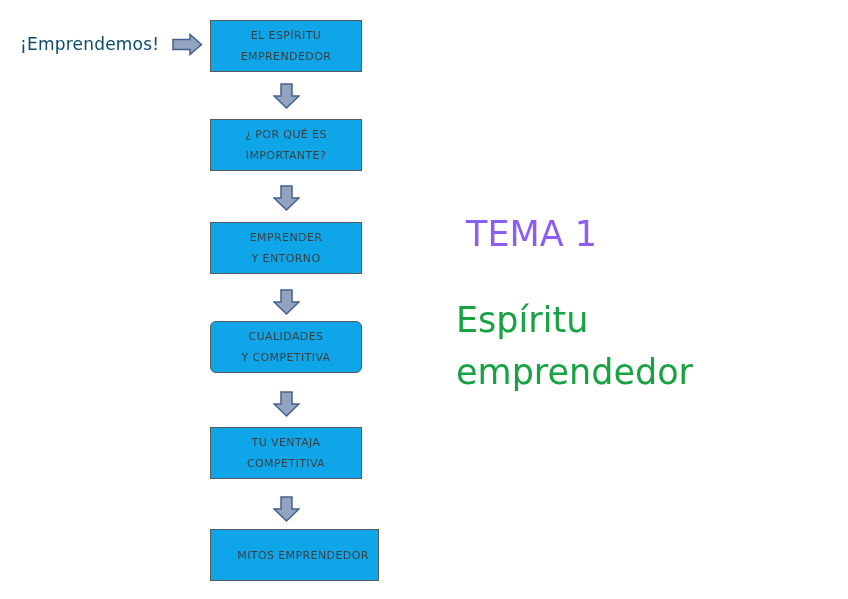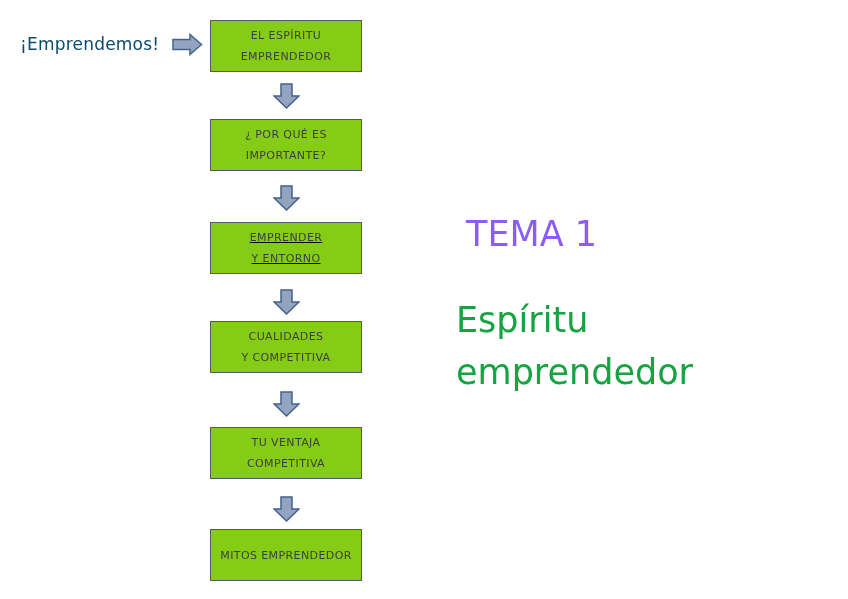--- a/index.html
+++ b/index.html
@@ -13,21 +13,21 @@
     width: 848px;
     height: 599px;
     background: #ffffff;
     overflow: hidden;
   }
   .flow-box {
     position: absolute;
     left: 210px;
     width: 150px;
     height: 50px;
-    background: #84cc16;
+    background: #0ea5e9;
     border: 1.5px solid #595959;
     display: flex;
     flex-direction: column;
     align-items: center;
     justify-content: center;
     text-align: center;
   }
   .box-line {
     font-size: 11px;
     line-height: 21px;
@@ -46,24 +46,24 @@
     stroke-linejoin: miter;
   }
   .down-arrow { left: 273px; width: 27px; height: 26px; }
   #down-arrow-1 { top: 83px; }
   #down-arrow-2 { top: 185px; }
   #down-arrow-3 { top: 289px; }
   #down-arrow-4 { top: 391px; }
   #down-arrow-5 { top: 496px; }
   #flow-box-1 { top: 20px; }
   #flow-box-2 { top: 119px; }
-  #flow-box-3 { top: 222px; text-decoration: underline; }
-  #flow-box-4 { top: 321px; }
+  #flow-box-3 { top: 222px; }
+  #flow-box-4 { top: 321px; border-radius: 6px; }
   #flow-box-5 { top: 427px; }
-  #flow-box-6 { top: 529px; }
+  #flow-box-6 { top: 529px; padding-left: 17px; }
   #emprendemos-label {
     position: absolute;
     left: 20px;
     top: 34px;
     font-size: 17px;
     letter-spacing: 0.2px;
     color: #0c4a6e;
     white-space: nowrap;
   }
   #right-arrow {

